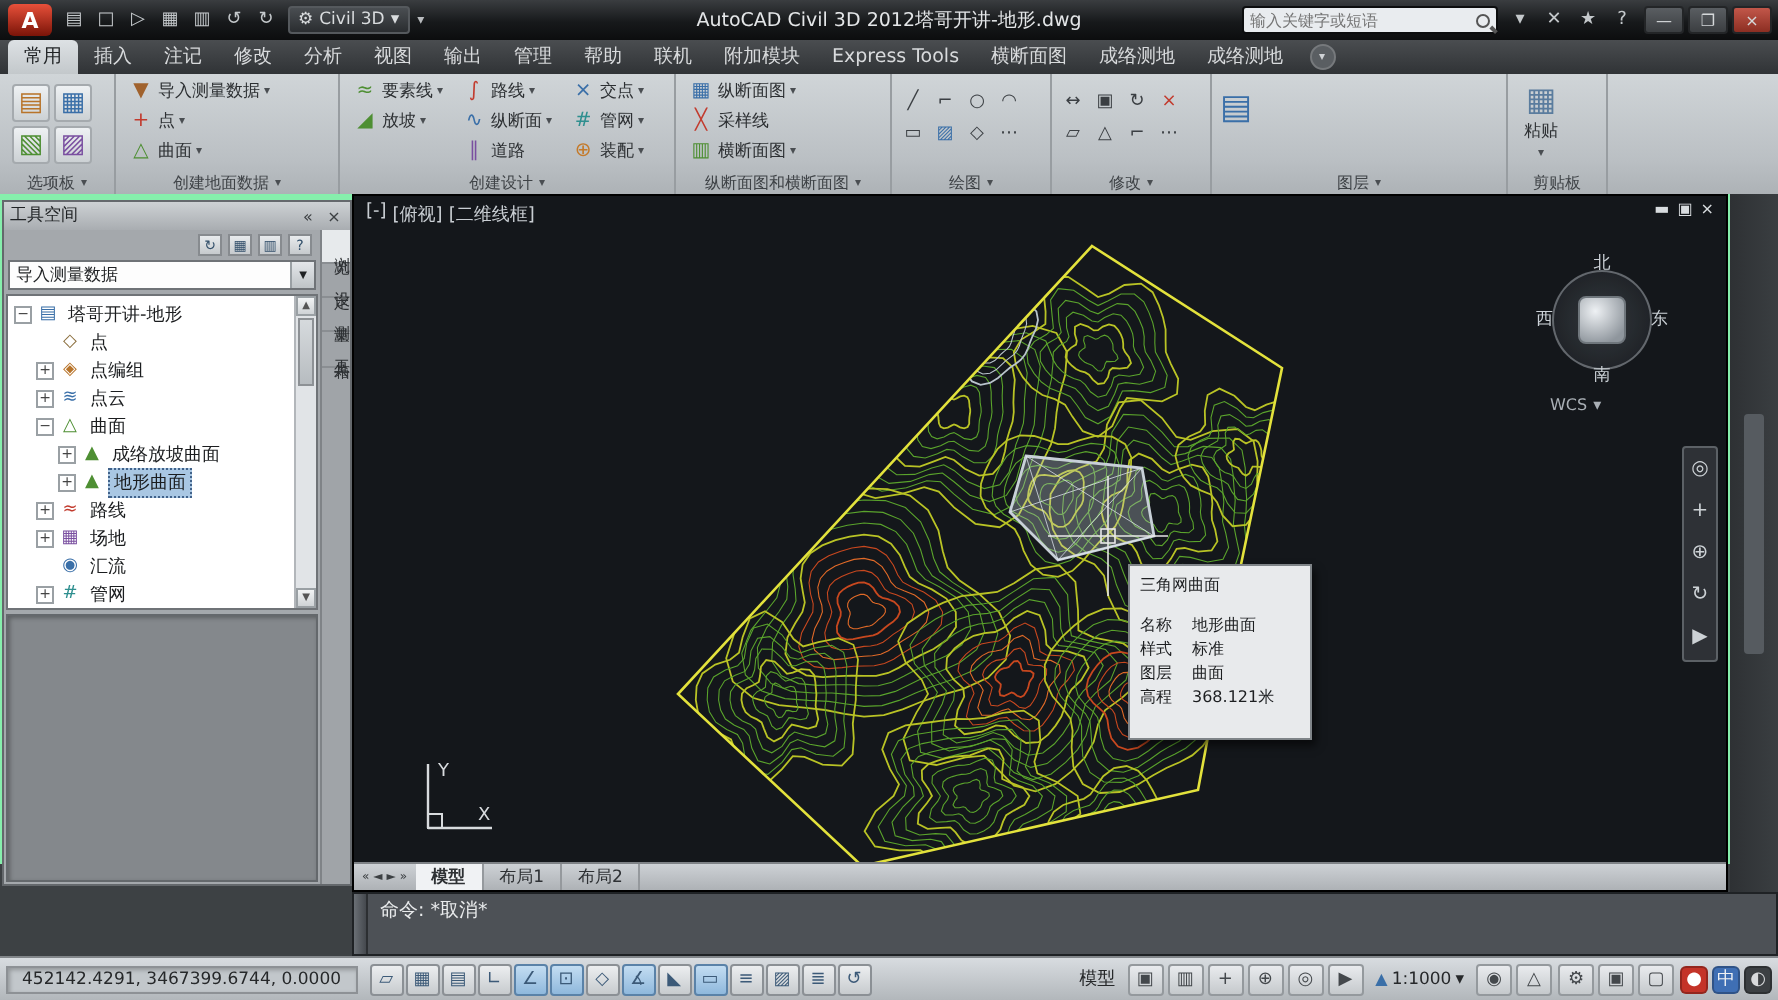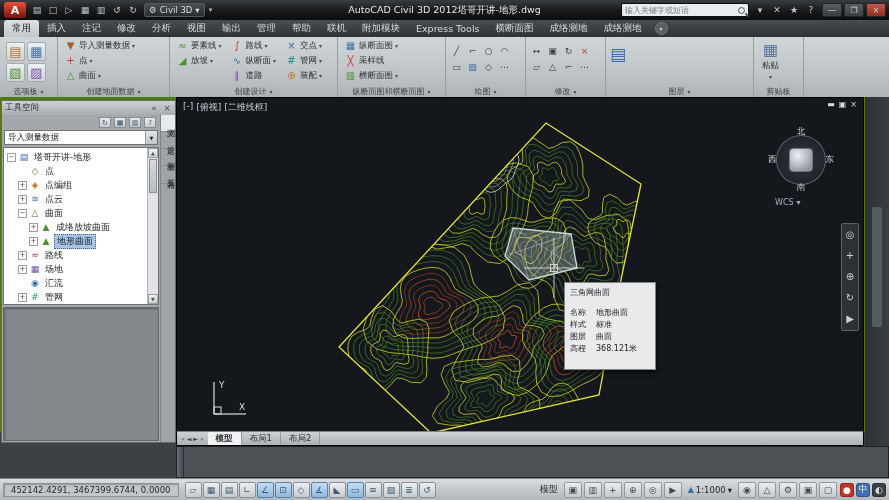--- a/index.html
+++ b/index.html
@@ -47,21 +47,21 @@
 .igrid{display:grid;grid-auto-rows:15px;gap:1px;margin-top:5px;}
 .icell{display:flex;align-items:center;justify-content:center;font-size:9px;color:#3b3f43;}
 .pal-grid{display:grid;grid-template-columns:repeat(2,19px);grid-auto-rows:19px;gap:2px;margin:4px 3px;}
 .pal-cell{display:flex;align-items:center;justify-content:center;font-size:13px;border:1px solid #a5aaae;border-radius:2px;background:linear-gradient(#eef1f3,#ccd1d4);}
 .combo{height:14px;background:#fdfdfd;border:1px solid #82878b;display:flex;align-items:center;font-size:8px;padding:0 0 0 3px;width:112px;margin-bottom:2px;color:#26282a;}
 .combo .arr{margin-left:auto;background:linear-gradient(#e4e7ea,#c3c8cb);border-left:1px solid #9aa0a4;width:11px;height:100%;display:flex;align-items:center;justify-content:center;font-size:5px;color:#44484c;}
 .swatch{width:7px;height:7px;border:1px solid #777;margin-right:3px;flex:none;}
 .rbig-icon{font-size:17px;margin:6px 3px 0 1px;}
 
 
-#workarea{position:absolute;top:97px;left:0;width:889px;height:335px;background:#4d7c0f;}
+#workarea{position:absolute;top:97px;left:0;width:889px;height:335px;background:#86efac;}
 
 
 #toolspace{position:absolute;left:1px;top:3px;width:175px;height:343px;background:#a4a8ac;border:1px solid #64686c;display:flex;flex-direction:column;}
 .ts-header{height:14px;background:linear-gradient(#cdd1d4,#a9adb1);display:flex;align-items:center;padding:0 3px;font-size:8.5px;color:#1f2224;}
 .ts-hicons{margin-left:auto;display:flex;gap:3px;}
 .ts-hicon{font-size:8px;color:#3c4043;width:10px;text-align:center;}
 .ts-main{flex:1;display:flex;min-height:0;}
 .ts-left{flex:1;display:flex;flex-direction:column;min-width:0;padding:1px;}
 .ts-toolbar{height:13px;display:flex;align-items:center;justify-content:flex-end;gap:3px;padding:0 3px;}
 .ts-ticon{width:12px;height:11px;border:1px solid #878b8f;background:linear-gradient(#e8ebed,#c6cacd);font-size:7px;display:flex;align-items:center;justify-content:center;color:#33506b;}
@@ -643,20 +643,21 @@
 
     <div id="vp-right">
       <div class="thumb"></div>
     </div>
   </div>
 
   <div id="cmdband">
     <div id="cmdpanel">
       <div class="cmd-grip"></div>
       <div class="cmd-lines">
+        <div>命令: *取消*</div>
       </div>
     </div>
   </div>
 
   <div id="statusbar">
     <div id="coords">452142.4291, 3467399.6744, 0.0000</div>
     <div id="toggles">
         <span class="stgl">▱</span>
         <span class="stgl">▦</span>
         <span class="stgl">▤</span>

